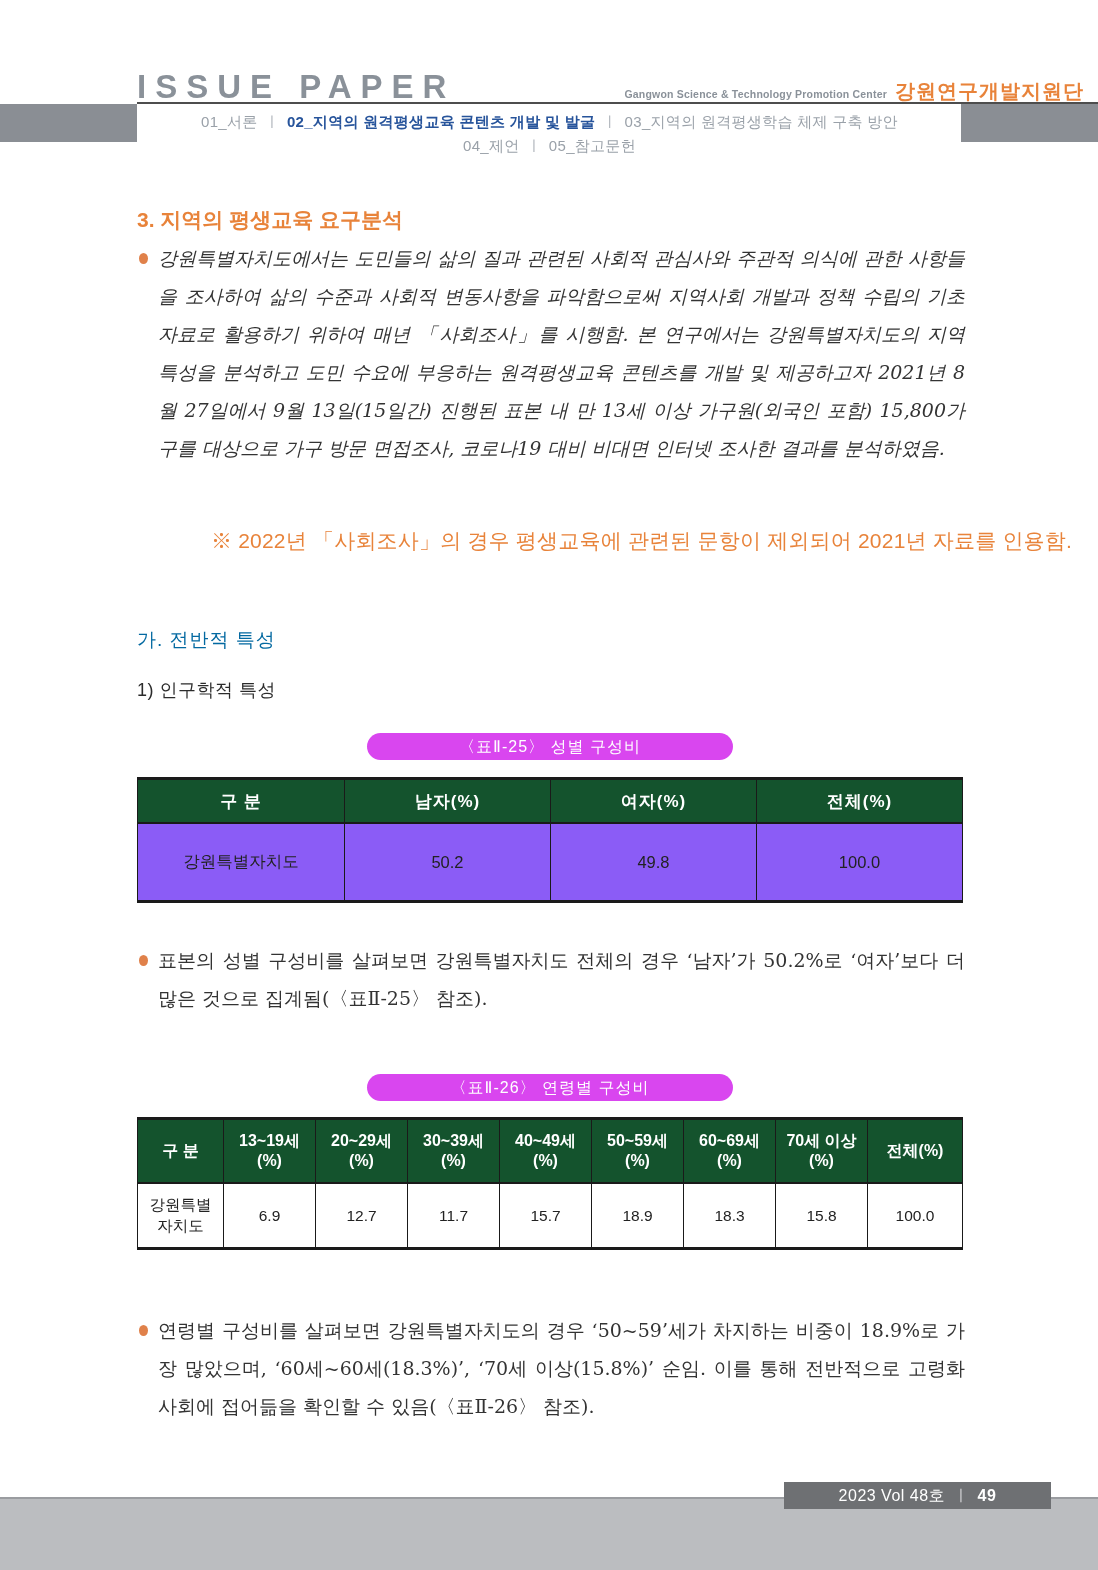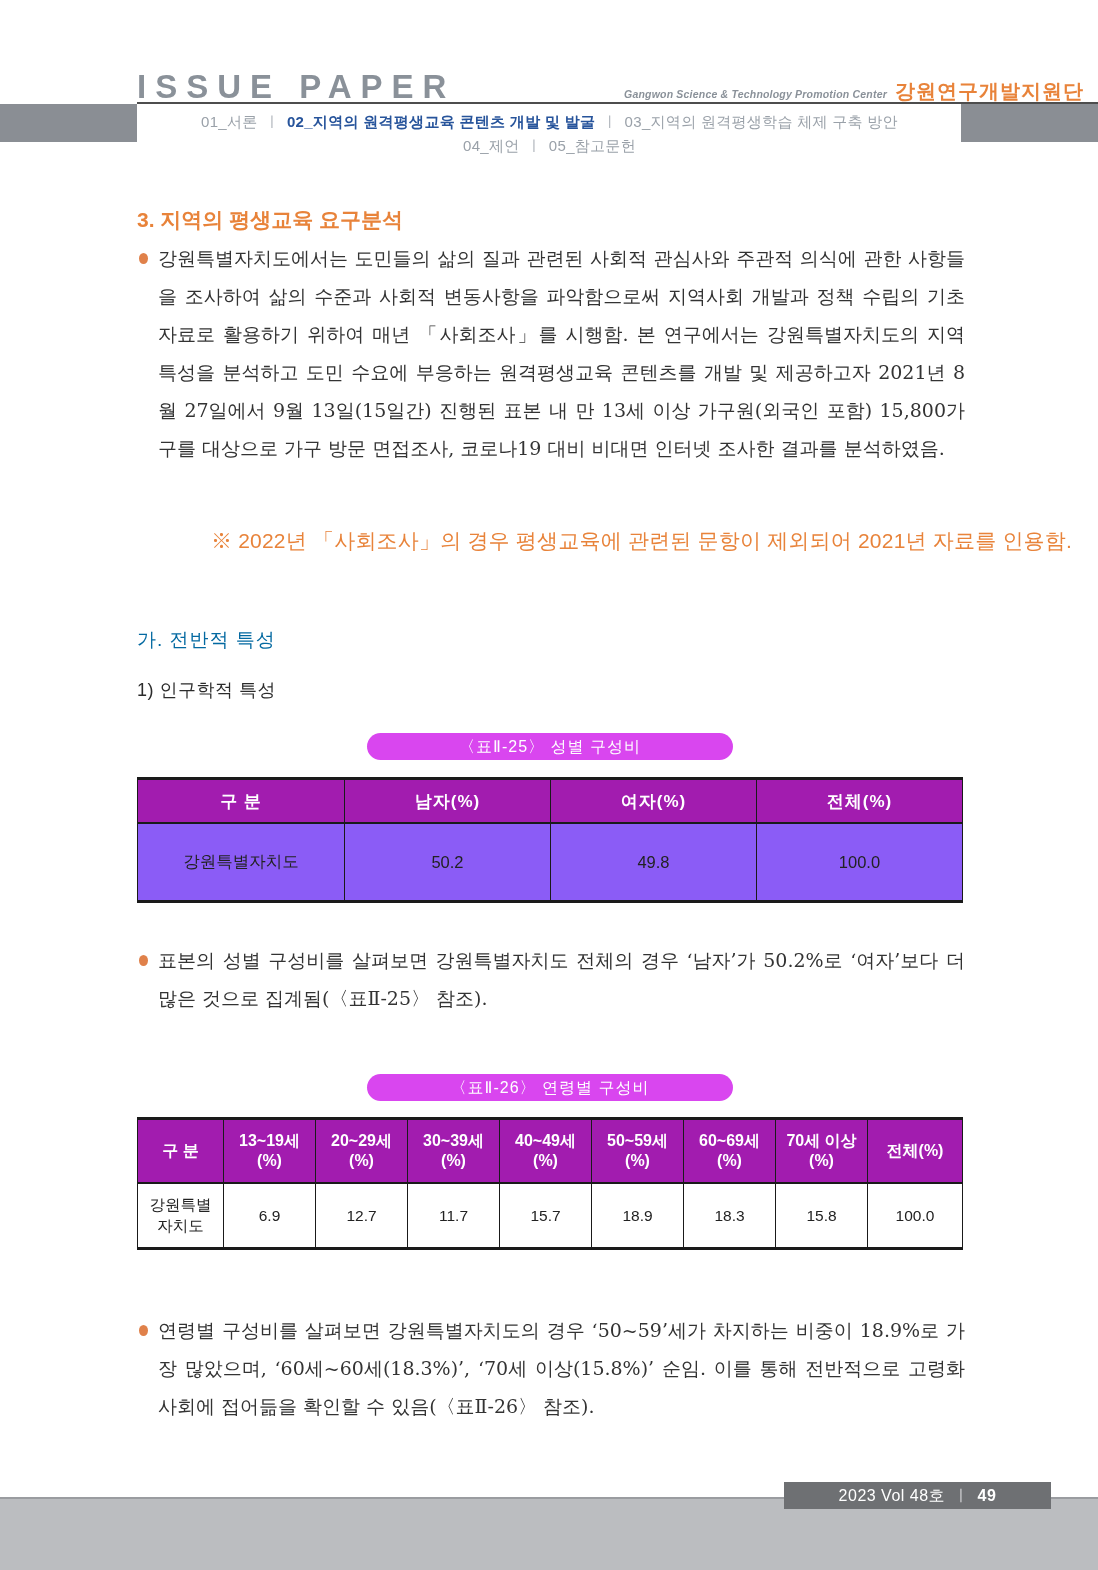--- a/index.html
+++ b/index.html
@@ -6,21 +6,21 @@
   .page{
     position:relative;width:1098px;height:1570px;background:#ffffff;
     overflow:hidden;font-family:"Liberation Sans",sans-serif;color:#222;
   }
   
   .masthead{
     position:absolute;left:137px;top:68px;font-size:33px;font-weight:700;
     letter-spacing:9px;color:#8a9199;white-space:nowrap;
   }
   .org-block{position:absolute;right:14px;top:78px;display:flex;align-items:baseline;gap:8px;}
-  .org-en{font-size:10.5px;font-weight:700;color:#8a9199;letter-spacing:.2px;font-style:italic;}
+  .org-en{font-size:10.5px;font-weight:700;color:#8a9199;letter-spacing:.2px;}
   .org-kr{font-size:20px;font-weight:700;color:#e8833a;letter-spacing:1px;}
   .header-rule{position:absolute;left:137px;right:0;top:102px;height:2px;background:#4d4d4d;}
   .band{position:absolute;top:104px;height:38px;background:#8a8e94;}
   .band-left{left:0;width:137px;}
   .band-right{left:961px;right:0;}
   .nav{position:absolute;left:137px;width:825px;text-align:center;color:#9aa1a9;font-size:15px;letter-spacing:.3px;}
   .nav-1{top:113px;}
   .nav-2{top:137px;}
   .nav-active{color:#27549b;font-weight:700;}
   .nav-sep{margin:0 7px;color:#aab0b7;}
@@ -29,41 +29,41 @@
     position:absolute;left:137px;top:206px;font-size:21px;font-weight:700;color:#e8833a;
   }
   .para{
     position:absolute;left:137px;width:828px;font-family:"DejaVu Serif","Liberation Serif",serif;
     font-size:19px;line-height:38px;color:#333;text-align:justify;padding-left:21px;box-sizing:border-box;
   }
   .para .bullet{
     position:absolute;left:2px;top:14px;width:9px;height:11px;border-radius:50%;
     background:#e0814a;
   }
-  .para-1{top:239px;}
+  .para-1{top:239px;font-style:italic;}
   .para-2{top:941px;}
   .para-3{top:1311px;}
   .note{
     position:absolute;left:211px;top:527px;font-size:21px;color:#e8833a;letter-spacing:.2px;
   }
   .h-ga{position:absolute;left:137px;top:627px;font-size:19px;color:#0369a1;letter-spacing:1px;}
   .h-1{position:absolute;left:137px;top:678px;font-size:18px;color:#2b2b2b;letter-spacing:.5px;}
   .pill{
     position:absolute;left:367px;width:366px;height:27px;border-radius:14px;background:#d946ef;
     color:#fff;font-size:16px;line-height:27px;text-align:center;letter-spacing:1px;
   }
   .pill-1{top:733px;}
   .pill-2{top:1074px;}
   
   table{border-collapse:collapse;table-layout:fixed;position:absolute;left:137px;width:825px;}
   .t25{top:777px;}
   .t26{top:1117px;}
   th,td{border:1.5px solid #1a1a1a;text-align:center;vertical-align:middle;padding:0;}
   thead th{
-    background:#a21caf;color:#ffffff;font-weight:700;border-bottom-width:2.5px;
+    background:#14532d;color:#ffffff;font-weight:700;border-bottom-width:2.5px;
   }
   table{border-top:3px solid #1a1a1a;border-bottom:3px solid #1a1a1a;}
   .t25 thead th{height:42px;font-size:17px;letter-spacing:1px;}
   .t25 tbody td{height:76px;font-size:16.5px;color:#222;background:#8b5cf6;}
   .t26 thead th{height:62px;font-size:16px;line-height:1.25;letter-spacing:0;}
   .t26 tbody td{height:63px;font-size:15.5px;color:#222;background:#fff;}
   .pre{white-space:pre-line;}
   
   .footer-band{
     position:absolute;left:0;right:0;top:1497px;height:73px;background:#bbbdc0;

